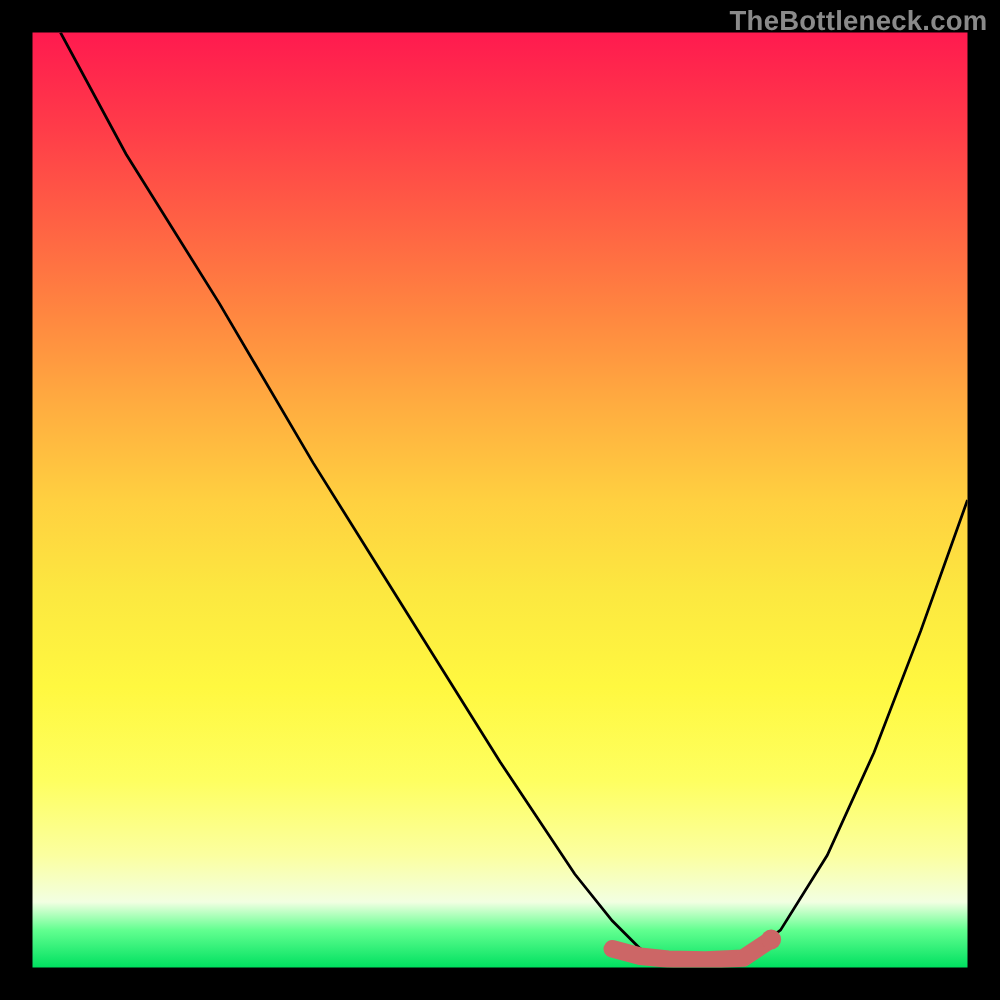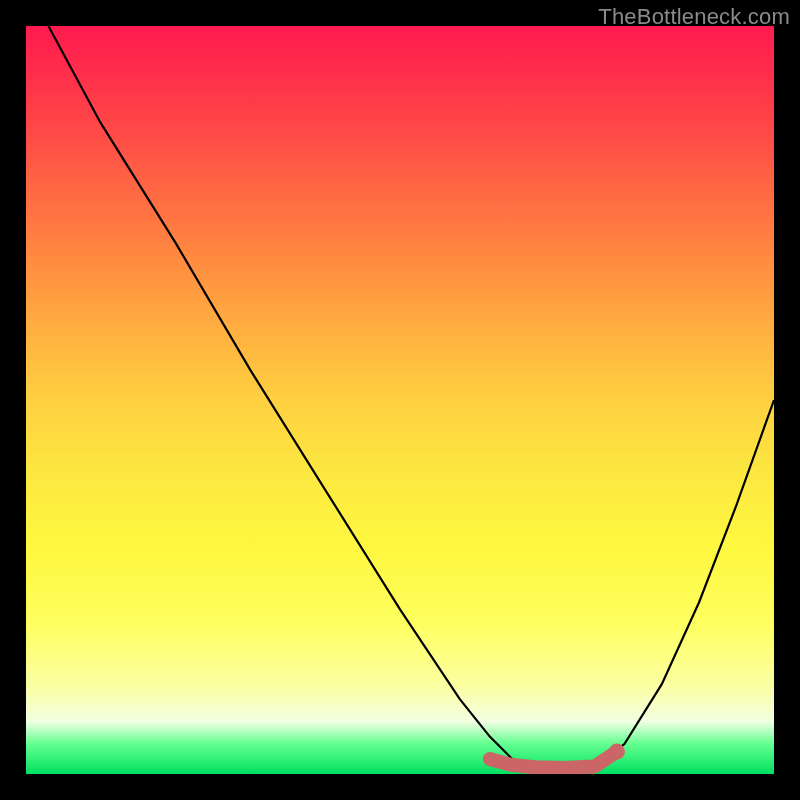--- a/index.html
+++ b/index.html
@@ -43,21 +43,21 @@
       #62ff90 96%,
       #00e060 100%
     );
   }
   .watermark {
     position: absolute;
     top: 4px;
     right: 10px;
     font-family: Arial, Helvetica, sans-serif;
     font-size: 22px;
-    font-weight: 400;
+    font-weight: 700;
     color: #8a8a8a;
     letter-spacing: 0.2px;
   }
   svg.curve {
     position: absolute;
     left: 0;
     top: 0;
     width: 100%;
     height: 100%;
   }

